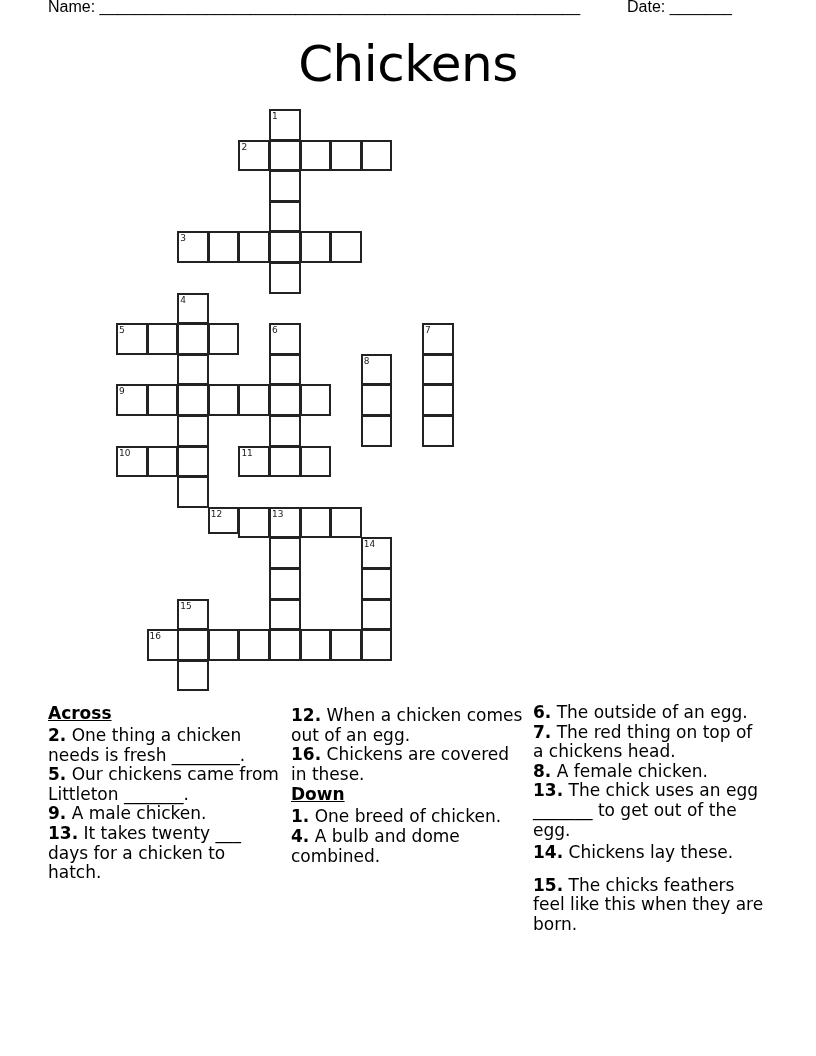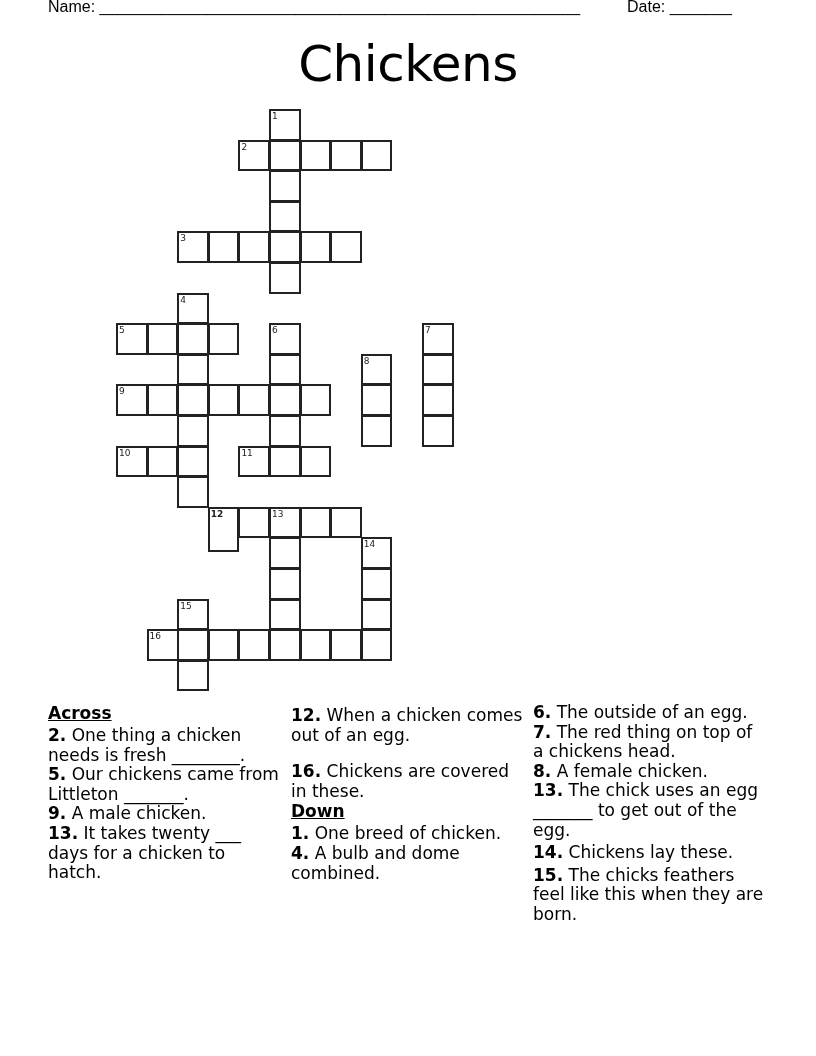--- a/index.html
+++ b/index.html
@@ -85,21 +85,21 @@
       <span class="num">10</span>
     </div>
     <div class="cell" style="left: 147.6px; top: 446.6px; width: 31.6px; height: 31.6px;"></div>
     <div class="cell" style="left: 178.2px; top: 446.6px; width: 31.6px; height: 31.6px;"></div>
     <div class="cell" style="left: 239.4px; top: 446.6px; width: 31.6px; height: 31.6px;">
       <span class="num">11</span>
     </div>
     <div class="cell" style="left: 270px; top: 446.6px; width: 31.6px; height: 31.6px;"></div>
     <div class="cell" style="left: 300.6px; top: 446.6px; width: 31.6px; height: 31.6px;"></div>
     <div class="cell" style="left: 178.2px; top: 477.2px; width: 31.6px; height: 31.6px;"></div>
-    <div class="cell" style="left: 208.8px; top: 507.8px; width: 31.6px; height: 45px; font-weight: bold;">
+    <div class="cell" style="left: 208.8px; top: 507.8px; width: 31.6px; height: 27px;">
       <span class="num">12</span>
     </div>
     <div class="cell" style="left: 239.4px; top: 507.8px; width: 31.6px; height: 31.6px;"></div>
     <div class="cell" style="left: 270px; top: 507.8px; width: 31.6px; height: 31.6px;">
       <span class="num">13</span>
     </div>
     <div class="cell" style="left: 300.6px; top: 507.8px; width: 31.6px; height: 31.6px;"></div>
     <div class="cell" style="left: 331.2px; top: 507.8px; width: 31.6px; height: 31.6px;"></div>
     <div class="cell" style="left: 270px; top: 538.4px; width: 31.6px; height: 31.6px;"></div>
     <div class="cell" style="left: 361.8px; top: 538.4px; width: 31.6px; height: 31.6px; text-align: center;">
@@ -128,26 +128,26 @@
 <div class="clue-col" style="left:48px;">
   <span class="heading">Across</span>
   <span class="clue"><b>2.</b><span> One thing a chicken needs is fresh ________.</span></span>
   <span class="clue"><b>5.</b><span> Our chickens came from Littleton _______.</span></span>
   <span class="clue"><b>9.</b><span> A male chicken.</span></span>
   <span class="clue"><b>13.</b><span> It takes twenty ___ days for a chicken to hatch.</span></span>
 </div>
 
 <div class="clue-col" style="left:291px;">
   <span class="clue" style="margin-top:3px;"><b>12.</b><span> When a chicken comes out of an egg.</span></span>
-  <span class="clue" style="margin-top:17px;"><b>16.</b><span> Chickens are covered in these.</span></span>
+  <span class="clue" style="margin-top:0;"><b>16.</b><span> Chickens are covered in these.</span></span>
   <span class="heading">Down</span>
   <span class="clue"><b>1.</b><span> One breed of chicken.</span></span>
   <span class="clue"><b>4.</b><span> A bulb and dome combined.</span></span>
 </div>
 
 <div class="clue-col" style="left:533px;">
   <span class="clue"><b>6.</b><span> The outside of an egg.</span></span>
   <span class="clue"><b>7.</b><span> The red thing on top of a chickens head.</span></span>
   <span class="clue"><b>8.</b><span> A female chicken.</span></span>
   <span class="clue"><b>13.</b><span> The chick uses an egg _______ to get out of the egg.</span></span>
   <span class="clue" style="margin-top:3px;"><b>14.</b><span> Chickens lay these.</span></span>
-  <span class="clue" style="margin-top:3px;"><b>15.</b><span> The chicks feathers feel like this when they are born.</span></span>
+  <span class="clue" style="margin-top:13px;"><b>15.</b><span> The chicks feathers feel like this when they are born.</span></span>
 </div>
 
 </body></html>

